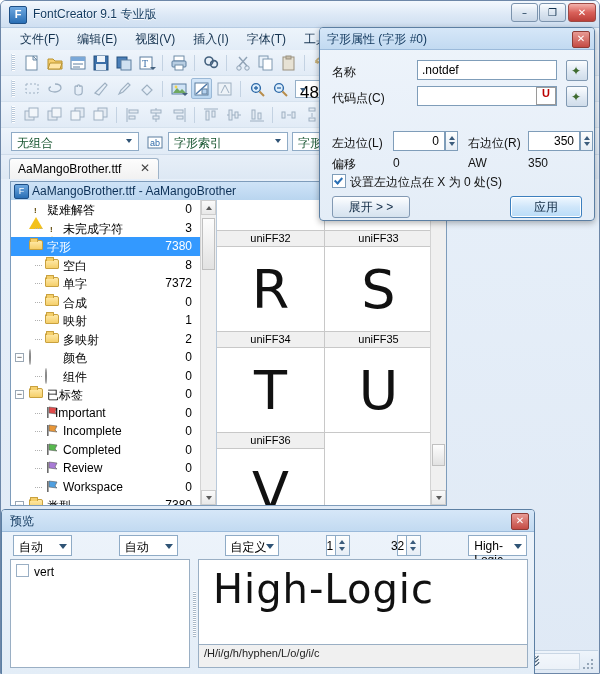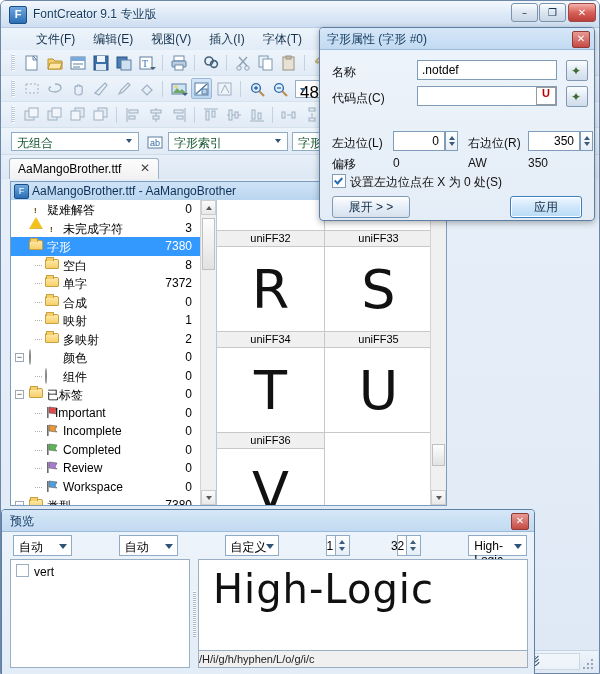--- a/index.html
+++ b/index.html
@@ -46,21 +46,21 @@
   }
   .wbtn i{
     position:absolute;left:0;right:0;top:0;bottom:0;
     font-style:normal;font-size:10px;color:#12324f;
     text-align:center;line-height:17px;font-family:"DejaVu Sans",sans-serif;
   }
   #btn-close i{color:#fff;font-weight:bold;}
 
   
   #menubar{
-    height:22px;padding-left:26px;display:flex;align-items:center;
+    height:22px;padding-left:10px;display:flex;align-items:center;
     background:linear-gradient(#edf4fb,#e2ecf7);
   }
   .menu-item{
     padding:2px 9px;font-size:12px;color:#14324f;white-space:nowrap;
   }
   
   .toolbar{
     height:25px;display:flex;align-items:center;padding-left:10px;
     background:linear-gradient(#eef4fb,#e1ebf6);
     border-bottom:1px solid #d6e2ee;
@@ -369,22 +369,22 @@
   #pv-render-wrap{flex:1;display:flex;flex-direction:column;}
   #pv-render{
     flex:1;background:#fff;border:1px solid #9aafc4;border-bottom:none;
     box-sizing:border-box;position:relative;overflow:hidden;
   }
   #pv-sample{
     position:absolute;left:14px;top:6px;font-size:40px;color:#111;
     font-family:"DejaVu Sans",sans-serif;letter-spacing:1px;
   }
   #pv-status{
-    height:18px;background:#f0f0f0;border:1px solid #9aafc4;
-    box-sizing:border-box;font-size:11px;line-height:16px;color:#222;
+    height:24px;background:#f0f0f0;border:1px solid #9aafc4;
+    box-sizing:border-box;font-size:11px;line-height:16px;padding-left:5px;color:#222;
   }
   
   #statusbar{
     position:absolute;left:1px;right:1px;bottom:1px;height:21px;
     background:linear-gradient(#eef4fb,#dfe9f4);
     border-top:1px solid #c4d3e3;
   }
   #status-cell{
     position:absolute;right:18px;top:2px;width:82px;height:17px;
     border:1px solid #cad7e5;background:rgba(255,255,255,.35);

